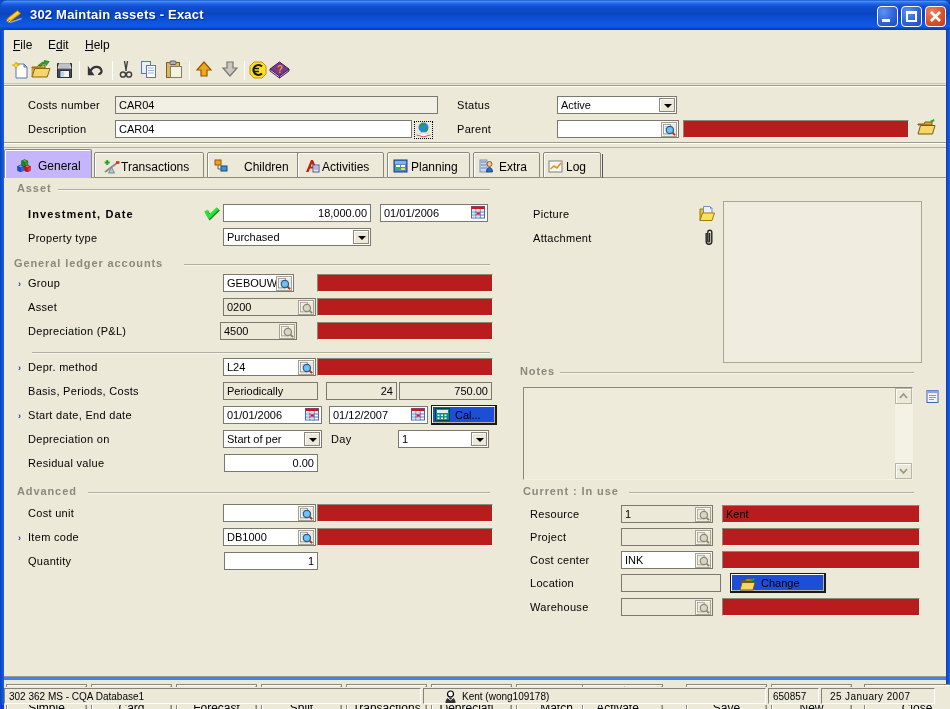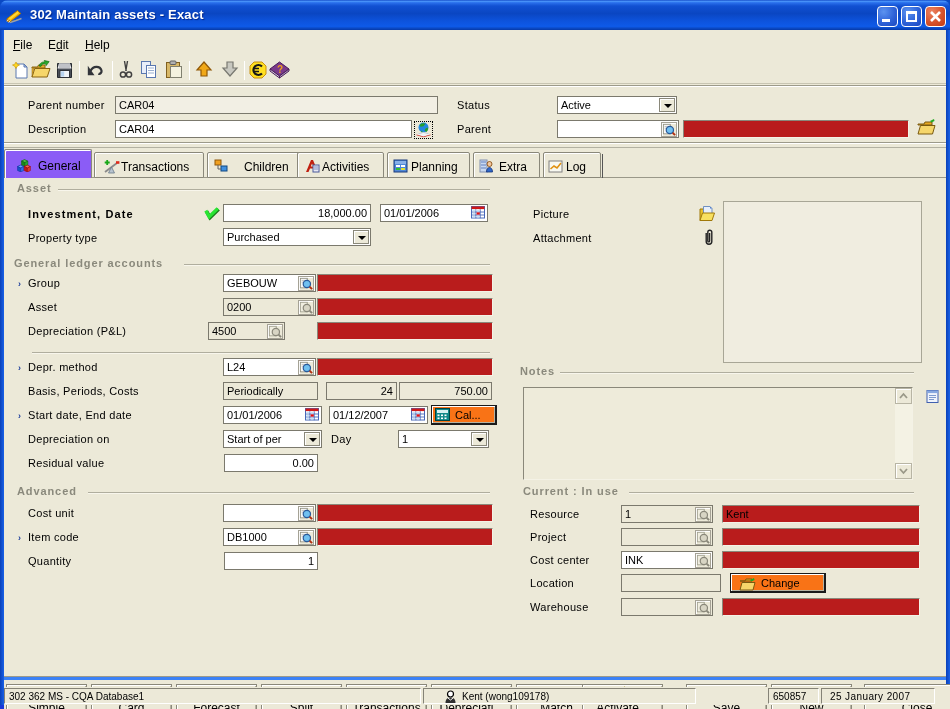--- a/index.html
+++ b/index.html
@@ -26,21 +26,21 @@
 #toolbar { position:absolute; left:4px; top:57px; width:942px; height:27px; background:#ece9d8; border-bottom:1px solid #c8c5b2; }
 .tsep { position:absolute; top:4px; width:1px; height:19px; background:#b8b5a2; border-right:1px solid #fff; }
 
 #hdrpanel { position:absolute; left:4px; top:85px; width:942px; height:59px; background:#ece9d8;
   border-top:1px solid #9c9a8a; box-shadow:inset 0 1px 0 #fff, inset 0 -1px 0 #9c9a8a; border-bottom:1px solid #fff; }
 
 #tabrow { position:absolute; left:4px; top:147px; width:942px; height:31px; background:#ece9d8; border-top:1px solid #b3b1a2; border-bottom:1px solid #9a9889; box-sizing:content-box; height:29px; }
 .tab { position:absolute; top:4px; height:26px; background:#ece9d8;
   border:1px solid #8a887a; border-radius:2px 2px 0 0;
   box-shadow:inset 1px 1px 0 #fff; }
-.tab.active { top:1px; height:29px; background:#8b5cf6; z-index:2; border-bottom:none; }
+.tab.active { top:1px; height:29px; background:#c4b5fd; z-index:2; border-bottom:none; }
 .tabtxt { position:absolute; top:7px; font-size:12px; }
 .tab.active .tabtxt { top:9px; }
 
 #content { position:absolute; left:4px; top:178px; width:942px; height:469px; background:#ece9d8; }
 #btnbar { position:absolute; left:4px; top:645px; width:942px; height:42px; background:#ece9d8; border-top:3px solid #3b82f6; box-shadow:0 -1px 0 #9c9a8a;margin-top:32px; }
 #statusbar { position:absolute; left:4px; top:687px; width:942px; height:18px; background:#ece9d8; }
 .spanel { position:absolute; top:1px; height:16px; border:1px solid; border-color:#858377 #fff #fff #858377; padding:2px 4px; font-size:10px; }
 
 .lbl { position:absolute; font-size:11px; color:#000; white-space:nowrap; letter-spacing:0.3px; }
 .ghdr { position:absolute; font-size:11px; font-weight:bold; color:#8a897c; white-space:nowrap; letter-spacing:0.9px; }
@@ -50,21 +50,21 @@
 .ro { background:#ece9d8; }
 .disp { position:absolute; height:18px; background:#b91c1c; border:1px solid; border-color:#8a887a #f4f2e6 #f4f2e6 #8a887a; }
 .num { text-align:right; }
 .lkb { position:absolute; right:1px; top:1px; width:16px; height:15px; background:#ece9d8; border:1px solid #a5a295;
   box-shadow:inset 1px 1px 0 #fff; }
 .arrow-r { position:absolute; font-size:9px; color:#1c3e9c; font-weight:bold; }
 .combo { position:absolute; height:18px; background:#fff; border:1px solid #7b796d; font-size:11px; padding:2px 3px 0 3px; }
 .combobtn { position:absolute; right:1px; top:1px; width:16px; height:14px; background:#ece9d8;
   border:1px solid #8a887a; box-shadow:inset 1px 1px 0 #fff; }
 .cbarr { position:absolute; left:4px; top:5px; width:0; height:0; border-left:4px solid transparent; border-right:4px solid transparent; border-top:4px solid #000; }
-.pbtn { position:absolute; background:#f97316; box-shadow:inset 1px 1px 0 #fff, inset -1px -1px 0 #b5b2a2; border:1px solid #1a1a1a !important; border-bottom-width:2px !important; border-right-width:2px !important; }
+.pbtn { position:absolute; background:#1d4ed8; box-shadow:inset 1px 1px 0 #fff, inset -1px -1px 0 #b5b2a2; border:1px solid #1a1a1a !important; border-bottom-width:2px !important; border-right-width:2px !important; }
 .bigbtn { position:absolute; top:4px; width:81px; height:34px; background:#ece9d8;
   border:1px solid #8a887a; box-shadow:inset 1px 1px 0 #fff, inset -1px -1px 0 #b5b2a2; text-align:center; }
 .bigbtn .btxt { position:absolute; width:100%; bottom:3px; font-size:12px; line-height:12px; text-align:center; }
 u { text-decoration:underline; }
 </style>
 </head>
 <body>
 <div id="win">
   <div id="titlebar"></div>
   <svg style="position:absolute;left:6px;top:9px" width="17" height="15" viewBox="0 0 17 15">
@@ -160,21 +160,21 @@
     </svg>
 
     <svg style="position:absolute;left:265px;top:4px" width="21" height="18" viewBox="0 0 21 18">
       <path d="M10.5 1 L20 8 L10.5 15 L1 8 Z" fill="#7a3a8a" stroke="#4a1a5a"></path>
       <path d="M1 8 L10.5 15 L10.5 17 L1 10 Z" fill="#d8d0e0" stroke="#4a1a5a"></path>
       <path d="M20 8 L10.5 15 L10.5 17 L20 10 Z" fill="#b0a0c0" stroke="#4a1a5a"></path>
       <text x="8" y="12" font-size="10" font-weight="bold" fill="#f0a020" font-family="Liberation Sans">?</text>
     </svg>
   </div>
   <div id="hdrpanel">
-    <div class="lbl" style="left:24px;top:13px;">Parent number</div>
+    <div class="lbl" style="left:24px;top:13px;">Costs number</div>
     <div class="inp" style="left:111px;top:10px;width:323px;background:#f2efe4;">CAR04</div>
     <div class="lbl" style="left:24px;top:37px;">Description</div>
     <div class="inp" style="left:111px;top:34px;width:297px;">CAR04</div>
     <div style="position:absolute;left:410px;top:35px;width:19px;height:18px;border:1px dotted #000;">
       <svg width="17" height="16" viewBox="0 0 17 16" style="position:absolute;left:0;top:0">
         <circle cx="8.5" cy="5.5" r="5" fill="#2288e0"></circle>
         <path d="M4.5 3 a5 5 0 0 1 6 -1.2 l-2 2.5 l-3 0.5 z" fill="#28a028"></path>
         <path d="M10.5 6.5 l2.5-1 a5 5 0 0 1 -1.5 4.5 l-2-1.5 z" fill="#28a028"></path>
         <path d="M6 8.5 l2 1.5 -1.5 0.5 z" fill="#28a028"></path>
         <path d="M1.5 12.5 L8.5 10.5 L15.5 12.5 L8.5 14.5 Z" fill="#f0f4f8"></path>
@@ -318,35 +318,35 @@
     <div class="combo" style="left:219px;top:50px;width:148px;">Purchased
       <div class="combobtn">
           <div class="cbarr"></div>
         </div>
     </div>
 
     <div class="ghdr" style="left:10px;top:79px;">General ledger accounts</div>
     <div class="gline" style="left:180px;top:86px;width:306px;"></div>
     <div class="arrow-r" style="left:14px;top:101px;">›</div>
     <div class="lbl" style="left:24px;top:99px;">Group</div>
-    <div class="inp" style="left:219px;top:96px;width:93px;">GEBOUW<div class="lkb">
+    <div class="inp" style="left:219px;top:96px;width:71px;">GEBOUW<div class="lkb">
           <svg width="14" height="13" viewBox="0 0 16 15" style="position:absolute;left:0;top:0">
             <use href="#magblue"></use>
           </svg>
         </div></div>
     <div class="disp" style="left:313px;top:96px;width:176px;"></div>
     <div class="lbl" style="left:24px;top:123px;">Asset</div>
     <div class="inp ro" style="left:219px;top:120px;width:93px;">0200<div class="lkb">
           <svg width="14" height="13" viewBox="0 0 16 15" style="position:absolute;left:0;top:0">
             <use href="#maggrey"></use>
           </svg>
         </div></div>
     <div class="disp" style="left:313px;top:120px;width:176px;"></div>
     <div class="lbl" style="left:24px;top:147px;">Depreciation (P&amp;L)</div>
-    <div class="inp ro" style="left:204px;top:144px;width:77px;">4500<div class="lkb">
+    <div class="inp ro" style="left:216px;top:144px;width:77px;">4500<div class="lkb">
           <svg width="14" height="13" viewBox="0 0 16 15" style="position:absolute;left:0;top:0">
             <use href="#maggrey"></use>
           </svg>
         </div></div>
     <div class="disp" style="left:313px;top:144px;width:176px;"></div>
 
     <div class="gline" style="left:28px;top:174px;width:458px;"></div>
     <div class="arrow-r" style="left:14px;top:185px;">›</div>
     <div class="lbl" style="left:24px;top:183px;">Depr. method</div>
     <div class="inp" style="left:219px;top:180px;width:93px;">L24<div class="lkb">
@@ -591,21 +591,21 @@
     </div>
     <div class="bigbtn" style="left:860px;width:106px;">
       <svg style="position:absolute;left:37px;top:4px" width="15" height="15" viewBox="0 0 15 15">
         <path d="M2.5 0.5 L7.5 5 L12.5 0.5 L14.5 2.5 L10 7.5 L14.5 12.5 L12.5 14.5 L7.5 10 L2.5 14.5 L0.5 12.5 L5 7.5 L0.5 2.5 Z" fill="#d82818" stroke="#8a1008"></path>
       </svg>
       <div class="btxt">Cl<u>o</u>se</div>
     </div>
   </div>
   <div id="statusbar">
     <div class="spanel" style="left:0px; width:417px;">302 362 MS - CQA Database1</div>
-    <div class="spanel" style="left:419px; width:273px; padding-left:38px;">Kent (wong109178)
+    <div class="spanel" style="left:419px; width:343px; padding-left:38px;">Kent (wong109178)
       <svg style="position:absolute;left:20px;top:1px" width="13" height="14" viewBox="0 0 13 14">
         <circle cx="6.5" cy="4" r="3" fill="#fff" stroke="#000" stroke-width="1.2"></circle>
         <path d="M1.5 13 c0-4 2-5.5 5-5.5 s5 1.5 5 5.5 z" fill="#303030"></path>
         <path d="M4 8 l2.5 2 2.5-2" fill="none" stroke="#fff" stroke-width="1"></path>
       </svg>
     </div>
     <div class="spanel" style="left:764px; width:51px;">650857</div>
     <div class="spanel" style="left:817px; width:114px; padding-left:8px; letter-spacing:0.4px;">25 January 2007</div>
   </div>
 </div>

